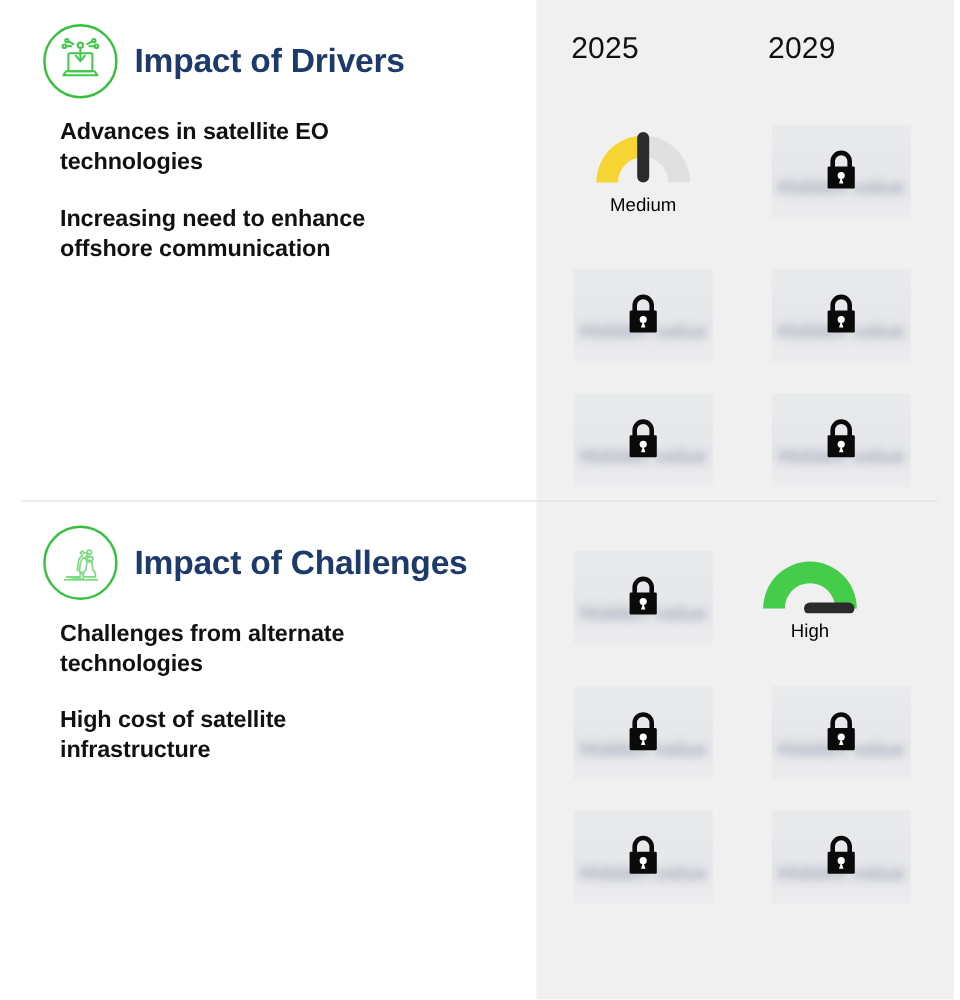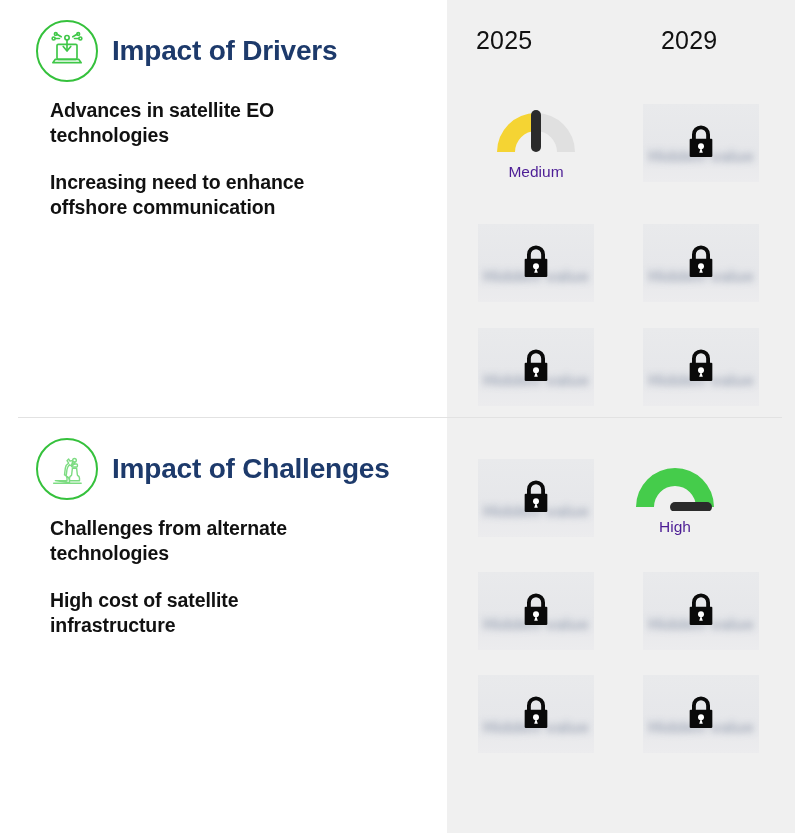--- a/index.html
+++ b/index.html
@@ -19,21 +19,21 @@
   }
 
   
   .col-head {
     position: absolute; top: 26px;
     width: 120px; text-align: left;
     font-size: 25px; font-weight: 400; color: #111111;
     letter-spacing: .2px;
   }
   .col-head.c1 { left: 476px; }
-  .col-head.c2 { left: 661px; }
+  .col-head.c2 { left: 640px; }
 
   
   .divider {
     position: absolute; left: 18px; top: 417px;
     width: 764px; height: 1px; background: #e2e2e2;
   }
 
   
   .section { position: absolute; left: 0; width: 355px; }
   .section.drivers    { top: 0px; }
@@ -84,21 +84,21 @@
     transform: translate(-50%,-52%);
     filter: blur(.35px);
   }
 
   
   .gauge { width: 116px; height: 78px; position: relative; }
   .gauge svg { position: absolute; left: 50%; top: 2px; transform: translateX(-50%); }
   .gauge .glabel {
     position: absolute; left: 0; right: 0; bottom: 1px;
     text-align: center;
-    font-size: 15.5px; font-weight: 400; color: #4c1d95;
+    font-size: 15.5px; font-weight: 400; color: #000000;
   }
 </style>
 </head>
 <body>
 
 <div id="root">
 
   <div class="value-panel"></div>
 
   <div class="col-head c1">2025</div>

